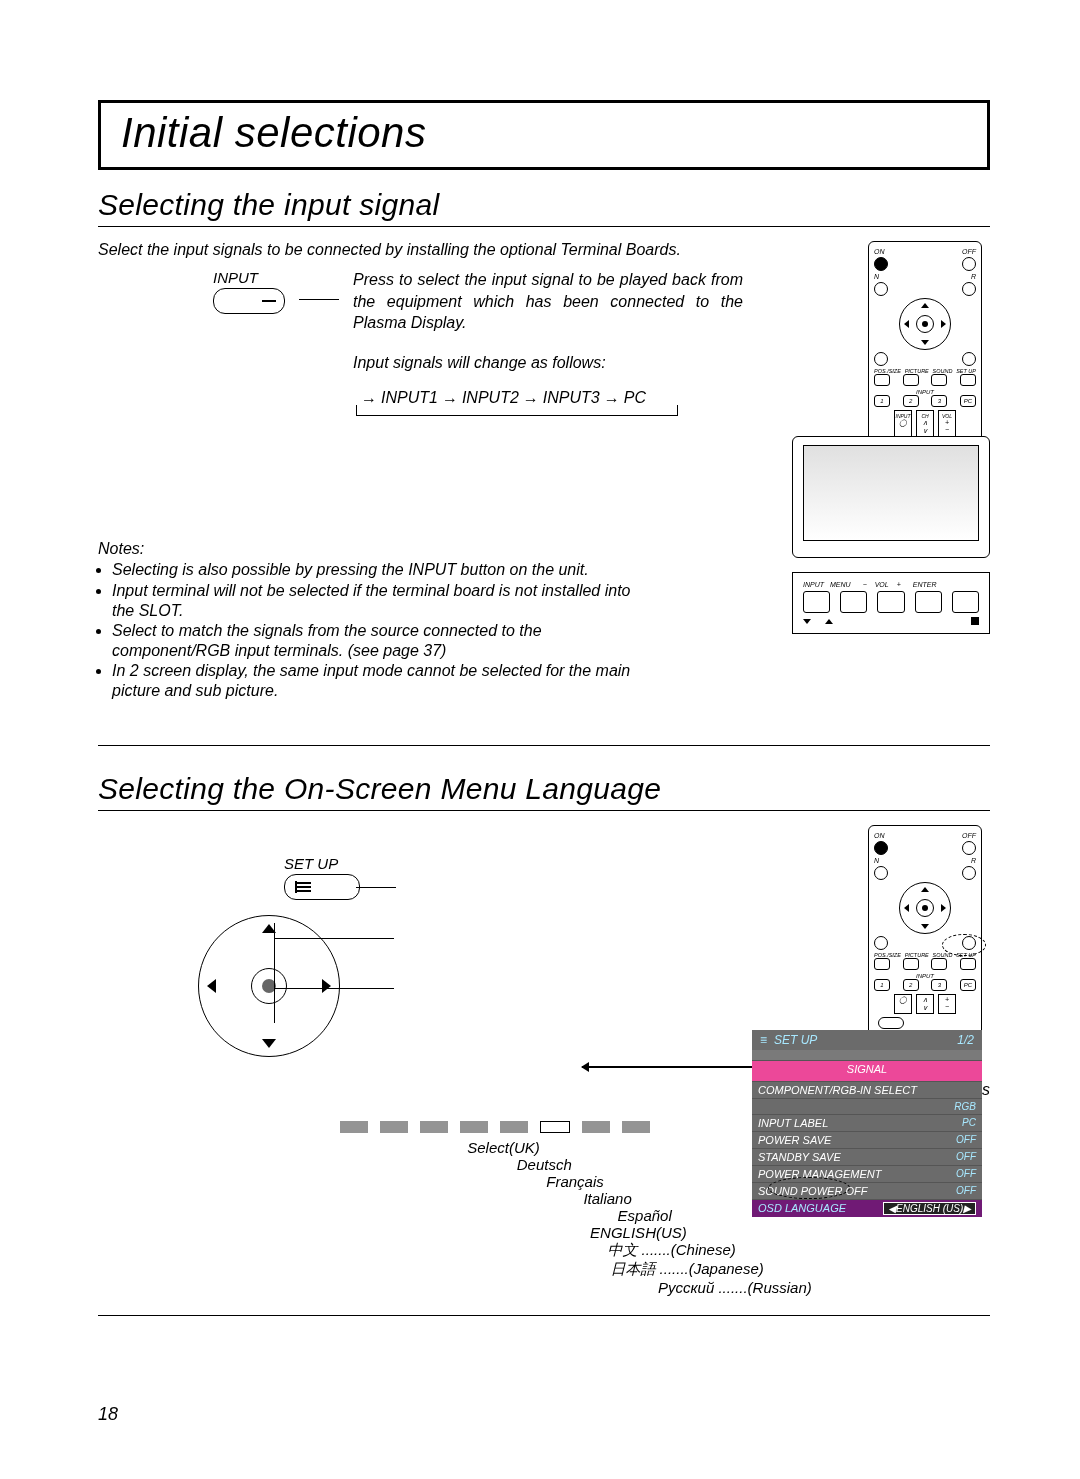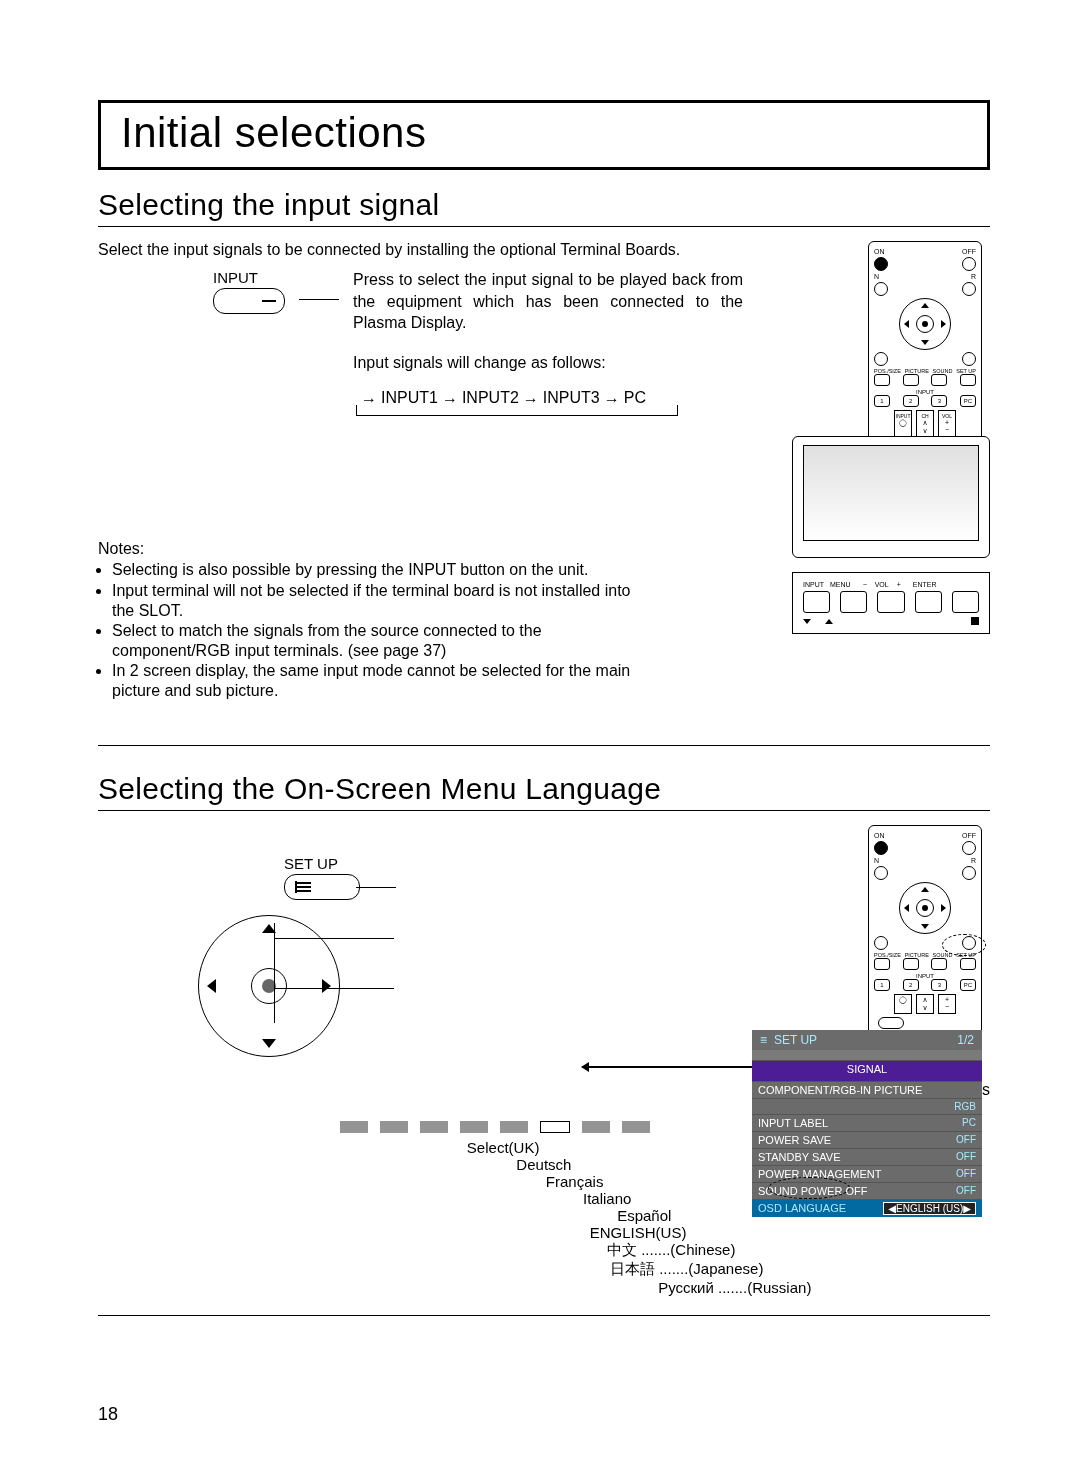--- a/index.html
+++ b/index.html
@@ -10,20 +10,21 @@
     color: #000;
     width: 1080px;
     height: 1479px;
     position: relative;
   }
   .page {
     padding: 100px 90px 64px 98px;
     position: relative;
     height: 100%;
     box-sizing: border-box;
+    font-style: italic;
   }
   .title-box {
     border: 3px solid #000;
     padding: 6px 20px 10px 20px;
     margin-bottom: 18px;
   }
   .title-box h1 {
     font-size: 42px;
     font-weight: normal;
     margin: 0;
@@ -139,22 +140,22 @@
   .lang-boxes span{width:28px;height:12px;background:#949494;display:inline-block;}
   .lang-boxes span.empty{background:#fff;border:1px solid #000;height:10px;}
 
   
   .osd{position:absolute;right:8px;top:205px;width:230px;font-size:11px;}
   .osd-title{background:#6b6b6b;color:#a8e8ff;padding:3px 8px;display:flex;justify-content:space-between;font-size:12px;}
   .osd-title .mic{display:inline-flex;gap:2px;align-items:center;}
   .osd-title .burg{width:12px;display:inline-block;}
   .osd-title .burg::before{content:'≡';color:#a8e8ff;}
   .osd-row{display:flex;justify-content:space-between;padding:2px 6px;color:#fff;background:#6b6b6b;border-top:1px solid #555;}
-  .osd-row.sig{background:#4c1d95;color:#fff;text-align:center;justify-content:center;height:16px;}
-  .osd-row.hi{background:#0369a1;color:#a8e8ff;}
+  .osd-row.sig{background:#ec4899;color:#fff;text-align:center;justify-content:center;height:16px;}
+  .osd-row.hi{background:#701a75;color:#a8e8ff;}
   .osd-row .val{color:#a8e8ff;font-size:10px;}
   .osd-row .val.boxed{background:#222;color:#fff;padding:0 4px;border:1px solid #fff;}
   .ellipse-hi{position:absolute;border:1.5px dashed #000;border-radius:50%;}
   .ell1{width:42px;height:20px;}
   .ell2{width:80px;height:20px;}
   .arrow-long{position:absolute;height:1.5px;background:#000;}
   .arrow-long::after{content:'';position:absolute;right:-1px;top:-4px;border-top:5px solid transparent;border-bottom:5px solid transparent;border-left:8px solid #000;}
   .arrow-long.rev::after{right:auto;left:-1px;border-left:none;border-right:8px solid #000;}
 
   .pageno{position:absolute;bottom:54px;left:98px;font-size:18px;margin-top:28px;}
@@ -426,21 +427,21 @@
       <div class="osd-title">
         <span class="mic">
             <span class="burg"></span>
             <span>SET UP</span>
           </span>
         <span>1/2</span>
       </div>
       <div style="height:10px;background:#7a7a7a;"></div>
       <div class="osd-row sig">SIGNAL</div>
       <div class="osd-row">
-          <span>COMPONENT/RGB-IN PICTURE</span>
+          <span>COMPONENT/RGB-IN SELECT</span>
         </div>
       <div class="osd-row" style="justify-content:flex-end;">
           <span class="val">RGB</span>
         </div>
       <div class="osd-row">
           <span>INPUT LABEL</span>
           <span class="val">PC</span>
         </div>
       <div class="osd-row">
           <span>POWER SAVE</span>

